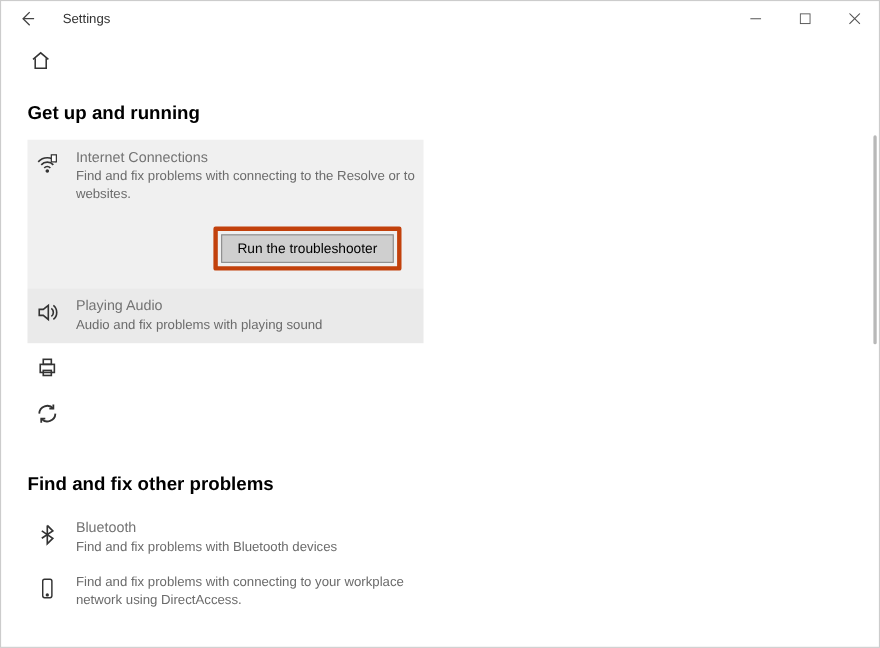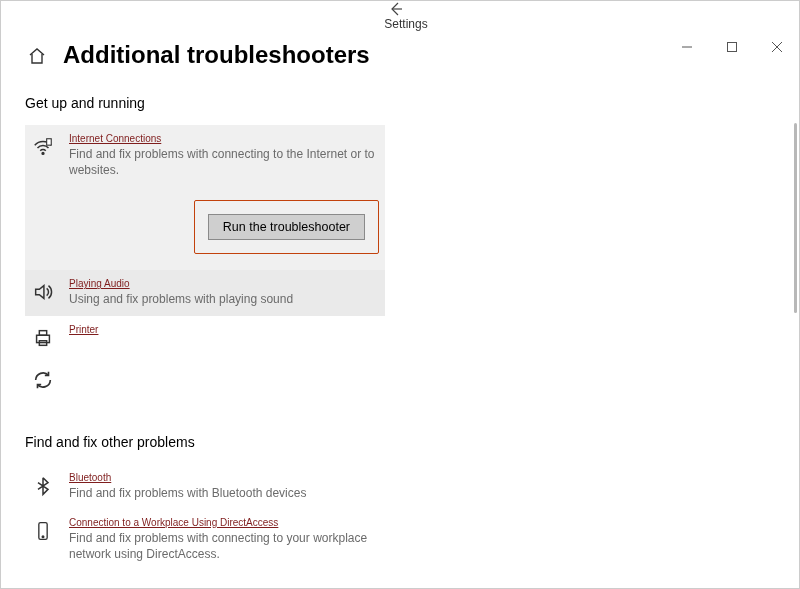--- a/index.html
+++ b/index.html
@@ -12,21 +12,20 @@
     height: 589px;
     overflow: hidden;
     position: relative;
     border: 1px solid #ccc;
   }
   .titlebar {
     height: 32px;
     display: flex;
     align-items: center;
     padding: 0 0 0 12px;
-    flex-direction: column;
   }
   .back-btn {
     width: 24px; height: 24px;
     display: flex; align-items: center; justify-content: center;
     margin-right: 20px;
     cursor: pointer;
   }
   .title-text { font-size: 12px; color: #333; }
   .win-controls {
     margin-left: auto;
@@ -48,22 +47,22 @@
     display: flex;
     align-items: center;
     gap: 14px;
     margin-bottom: 26px;
   }
   .page-title {
     font-size: 24px;
     font-weight: 600;
   }
   .section-title {
-    font-size: 14px;
-    font-weight: 400;
+    font-size: 17px;
+    font-weight: 700;
     margin-bottom: 14px;
     margin-top: 6px;
   }
   .section-title.second { margin-top: 34px; }
   .ts-list { width: 360px; }
   .ts-item {
     display: flex;
     align-items: flex-start;
     gap: 14px;
     padding: 8px 6px 8px 6px;
@@ -79,28 +78,28 @@
   }
   .ts-row { display: flex; gap: 14px; align-items: flex-start; }
   .ts-icon {
     width: 24px; height: 24px;
     flex-shrink: 0;
     display: flex; align-items: center; justify-content: center;
     color: #333;
     margin-top: 2px;
   }
   .ts-text { flex: 1; }
-  .ts-title { font-size: 10px; color: #7f1d1d; margin-bottom: 2px; text-decoration: underline; }
+  .ts-title { font-size: 13px; color: #737373; margin-bottom: 2px; }
   .ts-desc { font-size: 12px; color: #6b6b6b; line-height: 1.35; }
   .run-btn-wrap {
     align-self: flex-end;
-    margin-right: 0;
+    margin-right: 14px;
     margin-top: 8px;
-    border: 1px solid #c2410c;
-    padding: 13px;
+    border: 4px solid #c2410c;
+    padding: 3px;
     border-radius: 2px;
   }
   .run-btn {
     background: #cfcfcf;
     border: 1px solid #8a8a8a;
     padding: 5px 14px;
     font-size: 12.5px;
     cursor: pointer;
     font-family: inherit;
   }
@@ -148,72 +147,70 @@
 <div class="content">
   <div class="scroll-ind"></div>
 
   <div class="page-header">
     <span class="ts-icon">
       <svg width="20" height="20" viewBox="0 0 20 20" fill="none" stroke="#333" stroke-width="1.4">
         <path d="M3 9 L10 3 L17 9"></path>
           <path d="M5 8 V17 H15 V8"></path>
       </svg>
     </span>
-    <h1 class="page-title">Additional troubleshooters</h1>
   </div>
 
   <h2 class="section-title">Get up and running</h2>
 
   <div class="ts-list">
 
     <div class="ts-item expanded">
       <div class="ts-row">
         <span class="ts-icon">
           <svg width="22" height="22" viewBox="0 0 24 24" fill="none" stroke="#333" stroke-width="1.6">
             <path d="M3 10 a12 12 0 0 1 18 0"></path>
               <path d="M6 13 a8 8 0 0 1 12 0"></path>
               <path d="M9 16 a4 4 0 0 1 6 0"></path>
               <circle cx="12" cy="19" r="1" fill="#333"></circle>
             <rect x="16" y="3" width="5" height="7" fill="#fff" stroke="#333" stroke-width="1.2"></rect>
           </svg>
         </span>
         <div class="ts-text">
           <div class="ts-title">Internet Connections</div>
-          <div class="ts-desc">Find and fix problems with connecting to the Internet or to websites.</div>
+          <div class="ts-desc">Find and fix problems with connecting to the Resolve or to websites.</div>
         </div>
       </div>
       <div class="run-btn-wrap">
         <button class="run-btn">Run the troubleshooter</button>
       </div>
     </div>
 
     <div class="ts-item hover">
       <span class="ts-icon">
         <svg width="22" height="22" viewBox="0 0 24 24" fill="none" stroke="#333" stroke-width="1.6">
           <path d="M4 9 H8 L13 5 V19 L8 15 H4 Z"></path>
             <path d="M16 8 a5 5 0 0 1 0 8"></path>
             <path d="M18 5 a9 9 0 0 1 0 14"></path>
         </svg>
       </span>
       <div class="ts-text">
         <div class="ts-title">Playing Audio</div>
-        <div class="ts-desc">Using and fix problems with playing sound</div>
+        <div class="ts-desc">Audio and fix problems with playing sound</div>
       </div>
     </div>
 
     <div class="ts-item">
       <span class="ts-icon">
         <svg width="22" height="22" viewBox="0 0 24 24" fill="none" stroke="#333" stroke-width="1.6">
           <rect x="5" y="9" width="14" height="8"></rect>
             <rect x="8" y="4" width="8" height="5"></rect>
             <rect x="8" y="15" width="8" height="5"></rect>
         </svg>
       </span>
       <div class="ts-text">
-        <div class="ts-title">Printer</div>
       </div>
     </div>
 
     <div class="ts-item">
       <span class="ts-icon">
         <svg width="22" height="22" viewBox="0 0 24 24" fill="none" stroke="#333" stroke-width="1.8">
           <path d="M4 12 a8 8 0 0 1 14 -5"></path>
             <path d="M20 12 a8 8 0 0 1 -14 5"></path>
           <path d="M18 3 L18 7 L14 7" fill="none"></path>
             <path d="M6 21 L6 17 L10 17" fill="none"></path>
@@ -240,19 +237,18 @@
     </div>
 
     <div class="ts-item">
       <span class="ts-icon">
         <svg width="20" height="22" viewBox="0 0 24 24" fill="none" stroke="#333" stroke-width="1.6">
           <rect x="7" y="2" width="10" height="20" rx="2"></rect>
             <circle cx="12" cy="19" r="1" fill="#333"></circle>
         </svg>
       </span>
       <div class="ts-text">
-        <div class="ts-title">Connection to a Workplace Using DirectAccess</div>
         <div class="ts-desc">Find and fix problems with connecting to your workplace network using DirectAccess.</div>
       </div>
     </div>
 
   </div>
 </div>
 
 </body></html>

